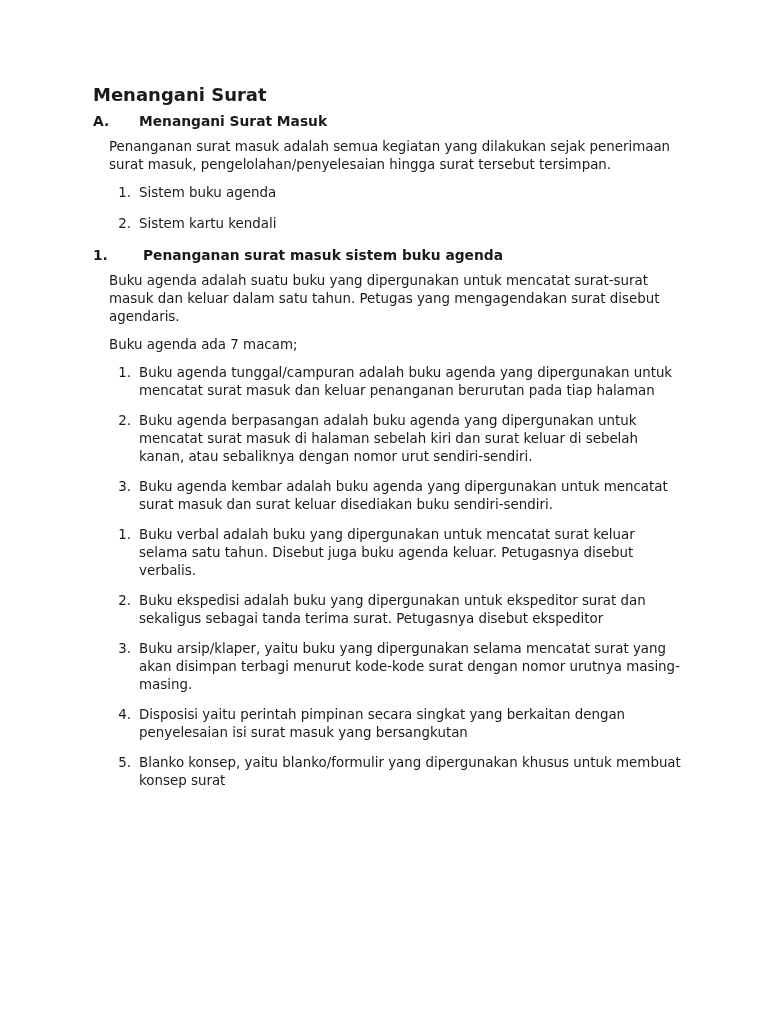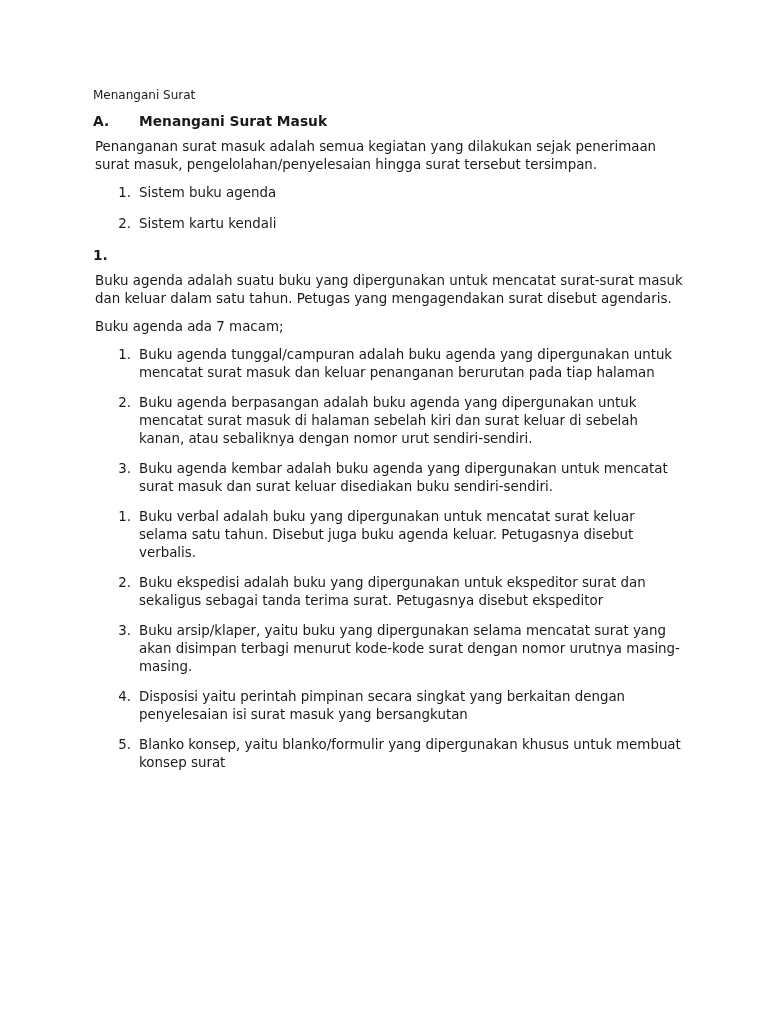--- a/index.html
+++ b/index.html
@@ -1,23 +1,23 @@
 <!DOCTYPE html>
 <html><head>
 <meta charset="utf-8">
 <style>
   html, body { margin:0; padding:0; background:#ffffff; }
   body { width:768px; height:1024px; overflow:hidden; position:relative;
          font-family:"DejaVu Sans", sans-serif; color:#1a1a1a; }
   .page { position:absolute; left:93px; top:86px; width:590px; font-size:13.4px; line-height:18px; }
-  .title { font-weight:normal; margin:0 0 8px 0; font-size:12px; }
+  .title { font-weight:bold; margin:0 0 8px 0; font-size:18px; }
   .heading { font-weight:bold; margin:0 0 8px 0; display:flex; font-size:13.8px; }
   .heading .num { width:46px; flex:none; }
   .heading.h1 .num { width:50px; }
-  p.para { margin:0 0 10px 2px; }
+  p.para { margin:0 0 10px 16px; }
   ol.list { list-style:none; margin:0 0 8px 0; padding:0; }
   ol.list li { display:flex; margin:0 0 12px 0; }
   ol.list li .n { width:46px; flex:none; text-align:right; padding-right:8px; box-sizing:border-box; }
   ol.list li .t { flex:1; }
   ol.short li { margin-bottom:13px; }
 </style>
 </head>
 <body>
 
 <div class="page">
@@ -36,20 +36,21 @@
       <span class="t">Sistem buku agenda</span>
     </li>
     <li>
       <span class="n">2.</span>
       <span class="t">Sistem kartu kendali</span>
     </li>
   </ol>
 
   <div class="heading h1">
     <span class="num">1.</span>
+    <span>Penanganan surat masuk sistem buku agenda</span>
   </div>
 
   <p class="para">Buku agenda adalah suatu buku yang dipergunakan untuk mencatat surat-surat masuk dan keluar dalam satu tahun. Petugas yang mengagendakan surat disebut agendaris.</p>
   <p class="para">Buku agenda ada 7 macam;</p>
 
   <ol class="list">
     <li>
       <span class="n">1.</span>
       <span class="t">Buku agenda tunggal/campuran adalah buku agenda yang dipergunakan untuk mencatat surat masuk dan keluar penanganan berurutan pada tiap halaman</span>
     </li>

